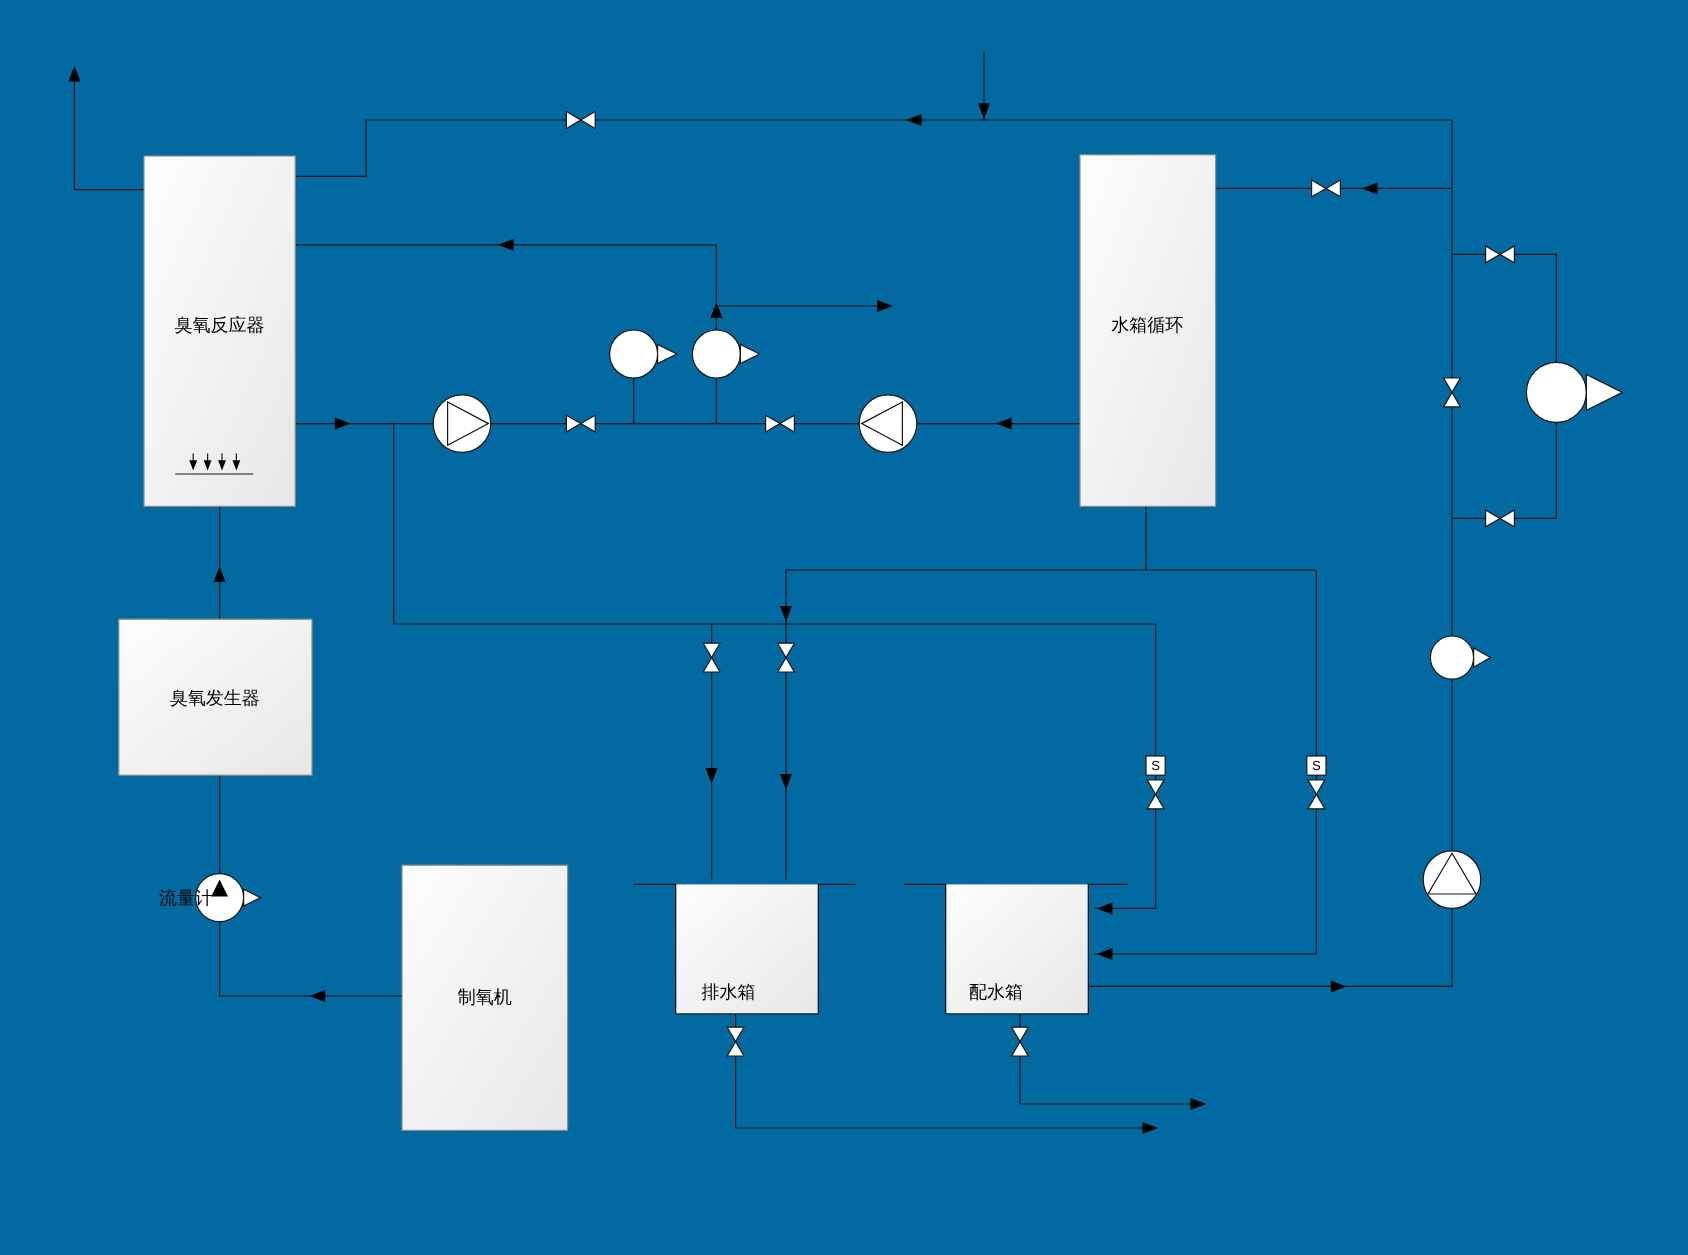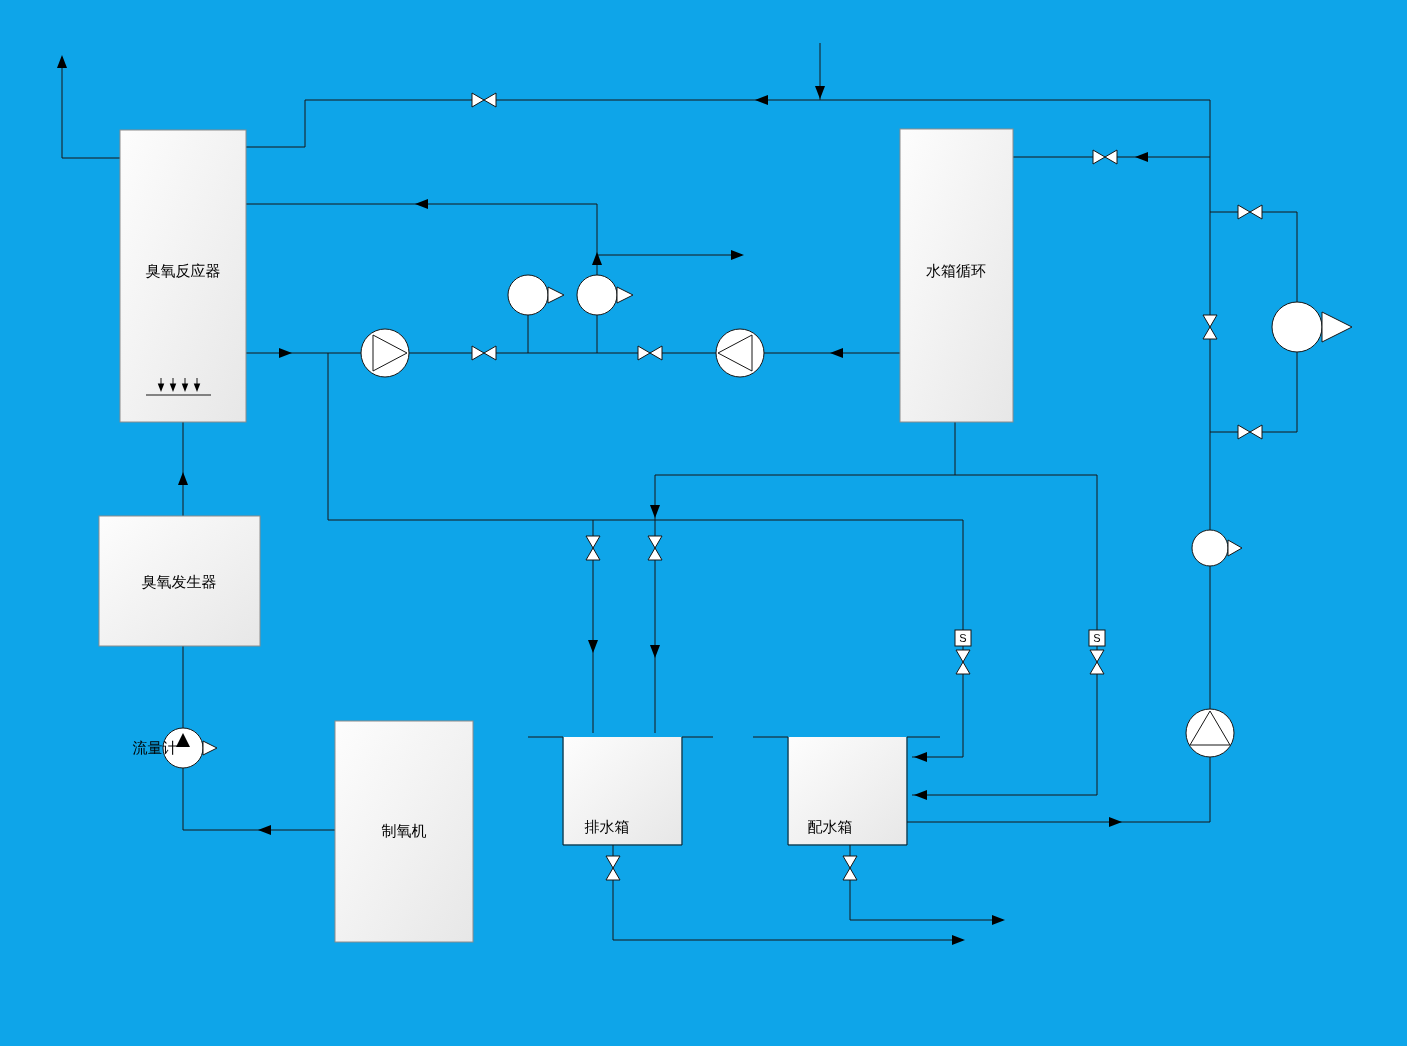--- a/index.html
+++ b/index.html
@@ -1,16 +1,16 @@
 <!DOCTYPE html>
 <html><head>
 <meta charset="utf-8">
 <style>
   html,body{margin:0;padding:0;background:#ffffff;}
-  .canvas{width:1407px;height:1046px;position:relative;background:#0ea5e9;overflow:hidden;}
+  .canvas{width:1407px;height:1046px;position:relative;background:#0369a1;overflow:hidden;}
   svg{display:block;}
   .pipe{fill:none;stroke:#161616;stroke-width:1;}
   .sym{fill:#ffffff;stroke:#161616;stroke-width:1;}
   .valve{fill:#ffffff;stroke:#161616;stroke-width:1;}
   .arrow{fill:#000000;stroke:none;}
   .equip{fill:url(#boxGrad);stroke:#8c8c8c;stroke-width:1;}
   .tankfill{fill:url(#boxGrad);stroke:none;}
   .lbl{font-family:"Liberation Sans","DejaVu Sans",sans-serif;font-size:15px;fill:#000000;text-anchor:middle;}
   .lbl-s{font-size:11px;}
 </style>

